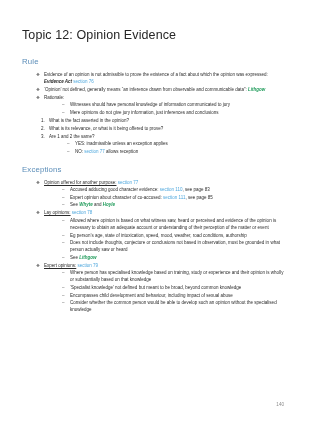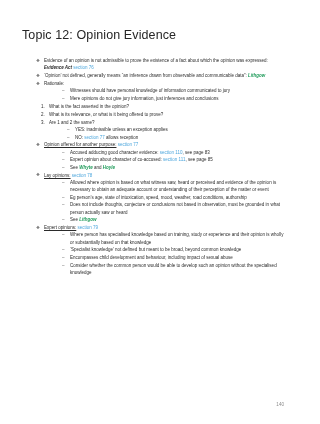--- a/index.html
+++ b/index.html
@@ -105,20 +105,21 @@
     color: #8a8a8a;
   }
 </style>
 </head>
 <body>
 
 <div class="page">
 
   <h1 class="doc-title">Topic 12: Opinion Evidence</h1>
 
+  <div class="section-heading">Rule</div>
 
   <ul class="lvl1">
     <li>
       <span class="bullet">❖</span>
       <span>Evidence of an opinion is not admissible to prove the existence of a fact about which the opinion was expressed: </span><span class="stat">Evidence Act</span><span class="lnk"> section 76</span>
     </li>
     <li>
       <span class="bullet">❖</span>
       <span>‘Opinion’ not defined, generally means “an inference drawn from observable and communicable data”: </span><span class="case">Lithgow</span>
     </li>
@@ -154,20 +155,21 @@
           <span>YES: inadmissible unless an exception applies</span>
         </li>
         <li>
           <span class="dash">–</span>
           <span>NO: </span><span class="lnk">section 77</span><span> allows reception</span>
         </li>
       </ul>
     </li>
   </ol>
 
+  <div class="section-heading">Exceptions</div>
 
   <ul class="lvl1">
 
     <li>
       <span class="bullet">❖</span>
       <span class="hdr-underline">Opinion offered for another purpose:</span><span class="lnk"> section 77</span>
       <ul class="lvl2">
         <li>
           <span class="dash">–</span>
           <span>Accused adducing good character evidence: </span><span class="lnk">section 110</span><span>, see page 83</span>

